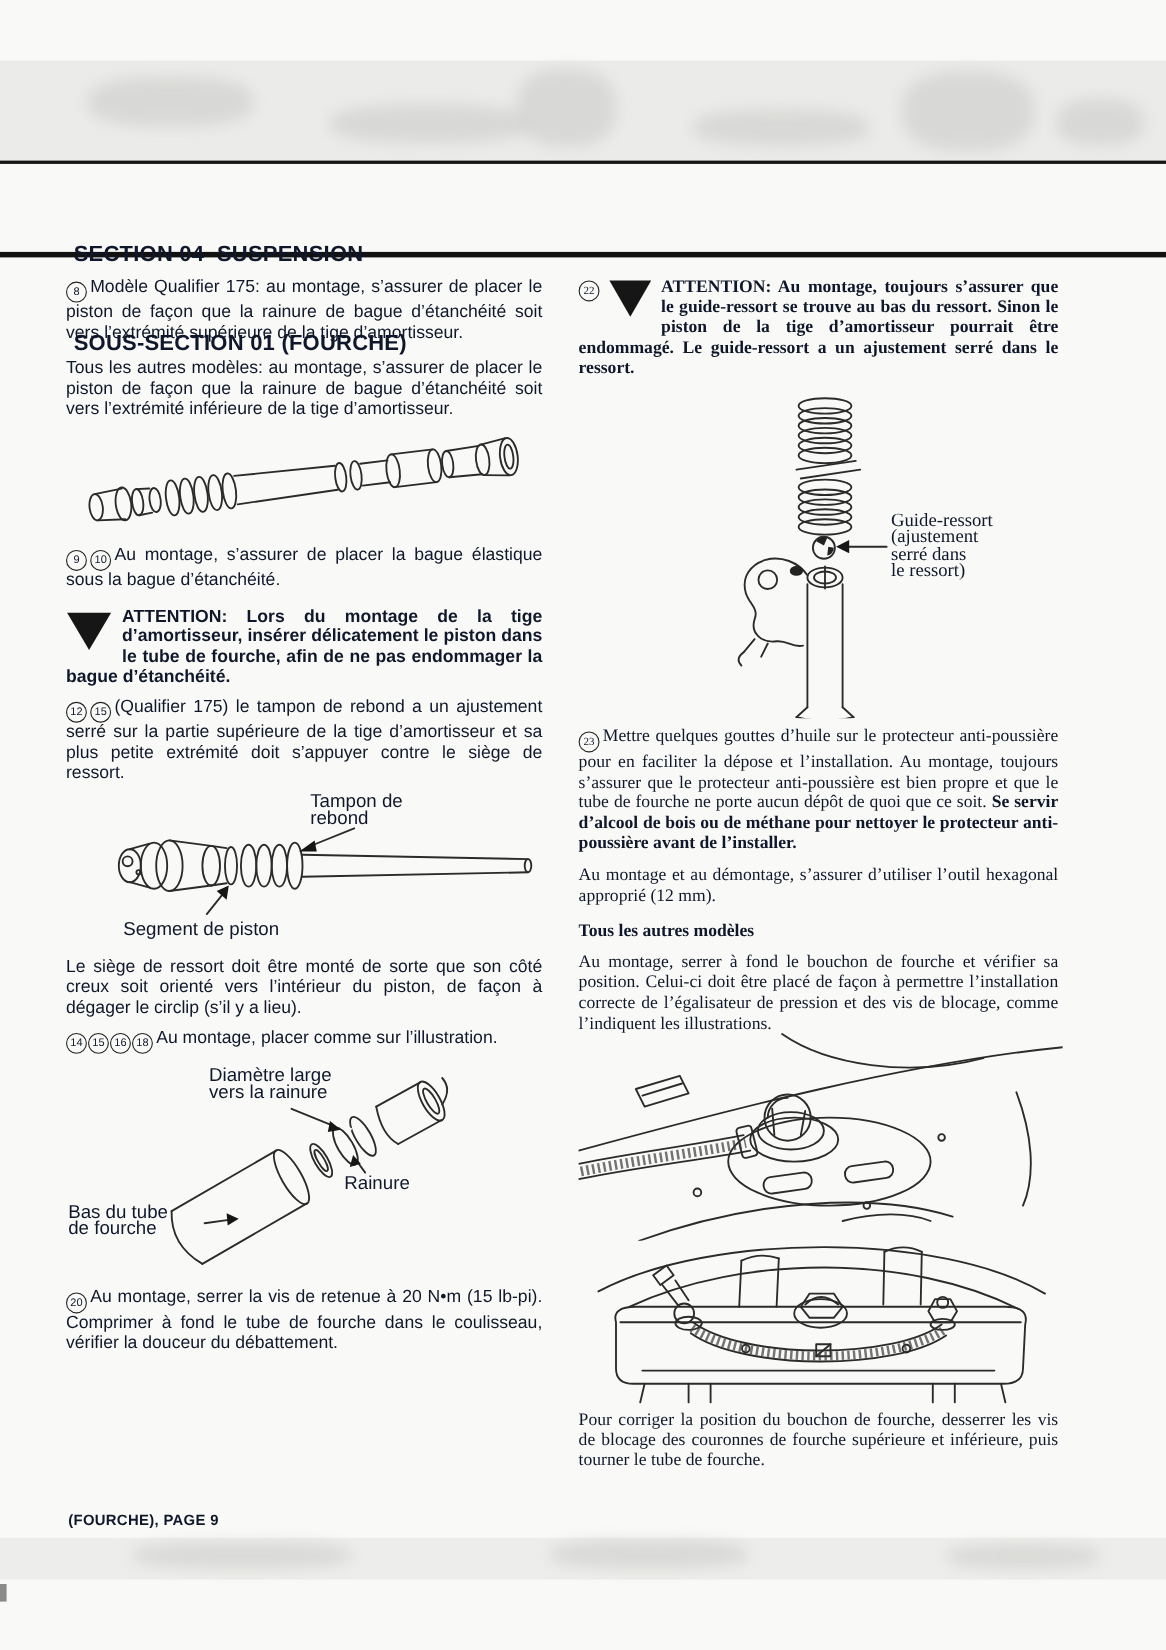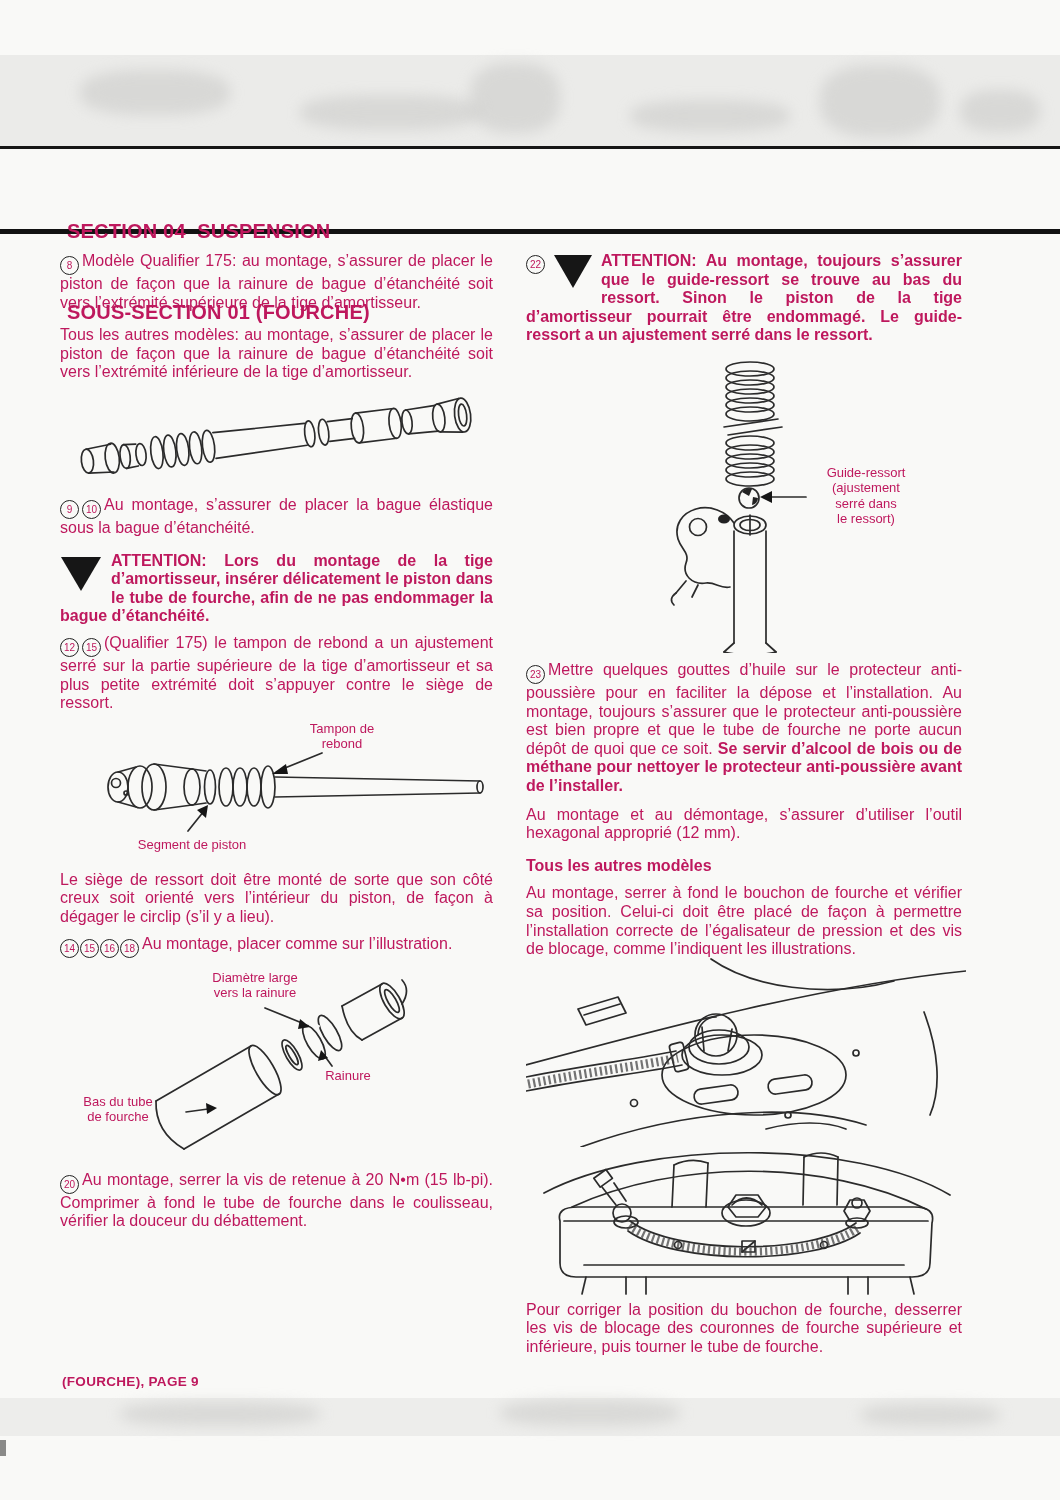--- a/index.html
+++ b/index.html
@@ -1,52 +1,52 @@
 <!DOCTYPE html>
 <html><head>
 <meta charset="utf-8">
 <style>
   html,body { margin:0; padding:0; background:#cfcfcd; }
   .page {
     position:relative; width:1060px; height:1500px; margin:0 auto;
     background:#f9f9f7; overflow:hidden;
-    font-family:"Liberation Sans", sans-serif; color:#be185d;
+    font-family:"Liberation Sans", sans-serif; color:#0f172a;
   }
   
   .scan-band-top { position:absolute; left:0; top:55px; width:1060px; height:91px; background:#ebebe9; }
   .scan-band-bottom { position:absolute; left:0; top:1398px; width:1060px; height:38px; background:#ededeb; }
   .blotch { position:absolute; background:#c9c9c7; opacity:.55; filter:blur(7px); border-radius:40%; }
   .scan-tick { position:absolute; left:0; top:1440px; width:6px; height:16px; background:#8a8a88; }
   .rule-thin { position:absolute; left:0; top:146px; width:1060px; height:3px; background:#161616; }
   .rule-thick { position:absolute; left:0; top:229px; width:1060px; height:5px; background:#121212; }
   
   .header { position:absolute; left:67px; top:164px; font-weight:bold; font-size:20px; line-height:27px; letter-spacing:.2px; white-space:pre; }
   .footer { position:absolute; left:62px; top:1374px; font-weight:bold; font-size:13.5px; letter-spacing:.3px; }
   
   .col { position:absolute; top:252px; text-align:justify; font-size:16px; line-height:18.6px; }
   .col-left  { left:60px;  width:433px; }
-  .col-right { left:526px; width:436px; }
+  .col-right { left:526px; width:436px;font-family:Liberation Serif, serif; }
   p { margin:0 0 14px 0; }
   .tight { margin-bottom:8px; }
   .circ {
     display:inline-block; width:17px; height:17px; border:1.6px solid #222; border-radius:50%;
     font-size:10px; line-height:17px; text-align:center; vertical-align:-3px;
     margin-right:3px; letter-spacing:0; text-indent:0; font-weight:400;
   }
   .circ.tightm { margin-right:1px;text-align:center; }
   b { font-weight:bold; }
   .warn { font-weight:bold; }
   .tri { float:left; margin:3px 9px 2px 0; }
   .warn-float { float:left; margin:1px 8px 2px 0; display:flex; align-items:flex-start; gap:5px; }
   .warn-float .circ { margin-top:2px; }
   .subhead { font-weight:bold; margin-bottom:10px; }
   
   .fig { position:relative; }
   .fig svg { display:block; }
-  .fig-label { position:absolute; font-size:13px; line-height:15.5px; white-space:pre-line; text-align:center; font-weight:400; }
+  .fig-label { position:absolute; font-size:17px; line-height:15.5px; white-space:pre-line; text-align:left; font-weight:400; }
   .f1 { margin:6px 0 10px 6px; }
   .f2 { height:140px; margin:0 0 10px 0; }
   .f3 { height:185px; margin:12px 0 16px 0; }
   .f4 { height:298px; margin:4px 0 8px 0; }
   .f5 { height:190px; margin:-6px 0 0 0; }
   .f6 { height:148px; margin:0 0 6px 0; }
   .lineart { stroke:#2b2b2b; stroke-width:1.7; fill:none; stroke-linecap:round; stroke-linejoin:round; }
 </style>
 </head>
 <body>

